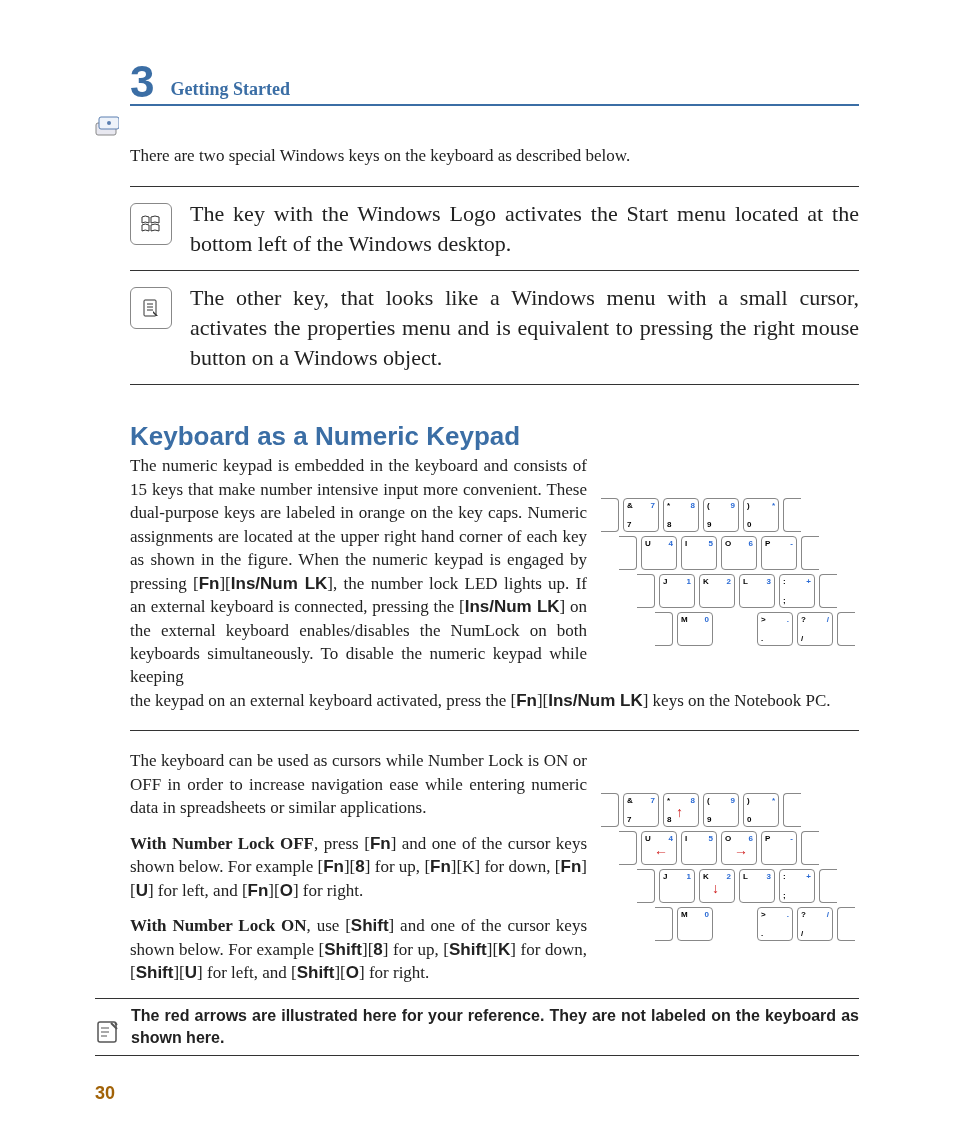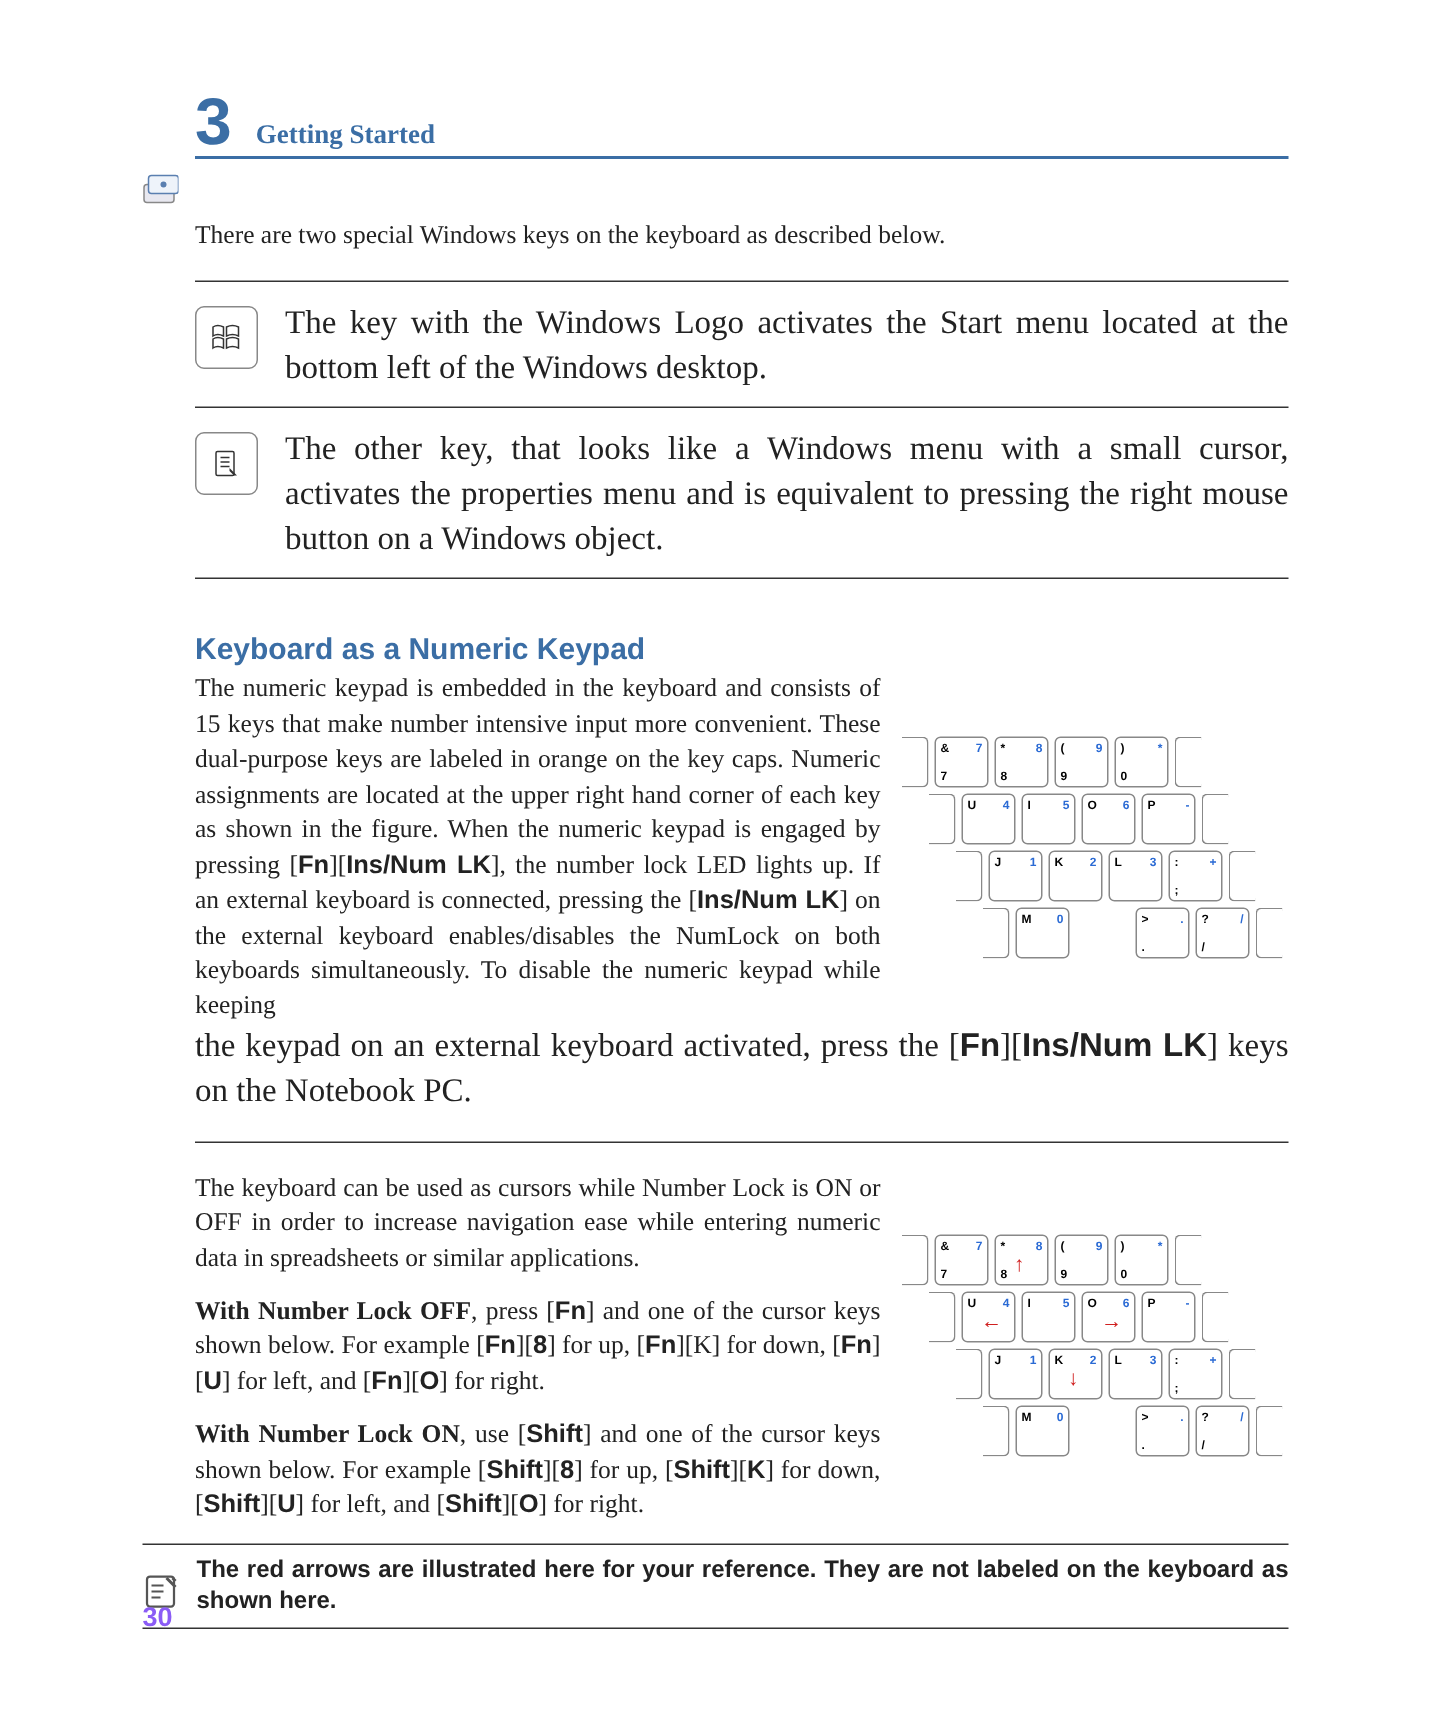--- a/index.html
+++ b/index.html
@@ -88,42 +88,42 @@
     font-family: Arial, sans-serif;
   }
   .key-desc {
     flex: 1;
     font-size: 22px;
     line-height: 1.35;
     text-align: justify;
   }
   .sub-section-title {
     font-family: Arial, Helvetica, sans-serif;
-    font-size: 20px;
+    font-size: 26px;
     font-weight: bold;
     color: #3b6ea5;
     margin-top: 36px;
     margin-bottom: 2px;
   }
   .split-section {
     display: flex;
     align-items: center;
   }
   .split-text {
     flex: 1;
     font-size: 17px;
     line-height: 1.38;
     text-align: justify;
   }
   .keypad-figure {
     flex: 0 0 auto;
     margin: 4px 0 0 14px;
   }
   .continuation {
-    font-size: 22px;
+    font-size: 17px;
     line-height: 1.38;
     text-align: justify;
   }
   .rule {
     border: 0;
     border-top: 1px solid #333;
     margin: 18px 0;
   }
   .para {
     margin: 12px 0 0 0;
@@ -146,25 +146,25 @@
     font-family: Arial, Helvetica, sans-serif;
     font-weight: bold;
     font-size: 16px;
     line-height: 1.35;
     text-align: justify;
     flex: 1;
   }
   .page-number {
     position: absolute;
     left: 95px;
-    bottom: 52px;
+    bottom: 37px;
     font-family: Arial, Helvetica, sans-serif;
     font-weight: bold;
     font-size: 18px;
-    color: #8b5cf6;
+    color: #a16207;
   }
   
   .kp { font-family: Arial, Helvetica, sans-serif; }
   .kp-row { display: flex; margin-bottom: 4px; }
   .kp-key {
     width: 36px; height: 34px;
     border: 1px solid #888;
     border-radius: 4px;
     box-sizing: border-box;
     position: relative;

